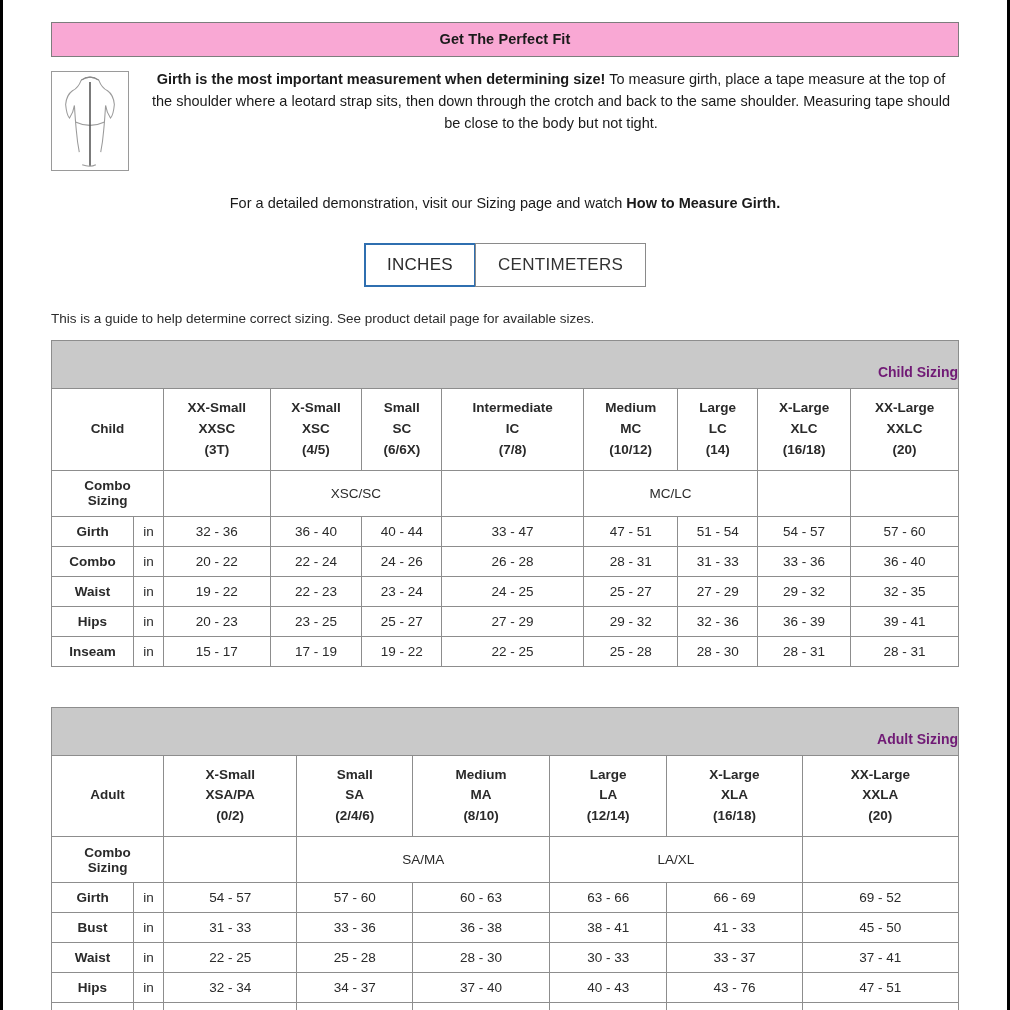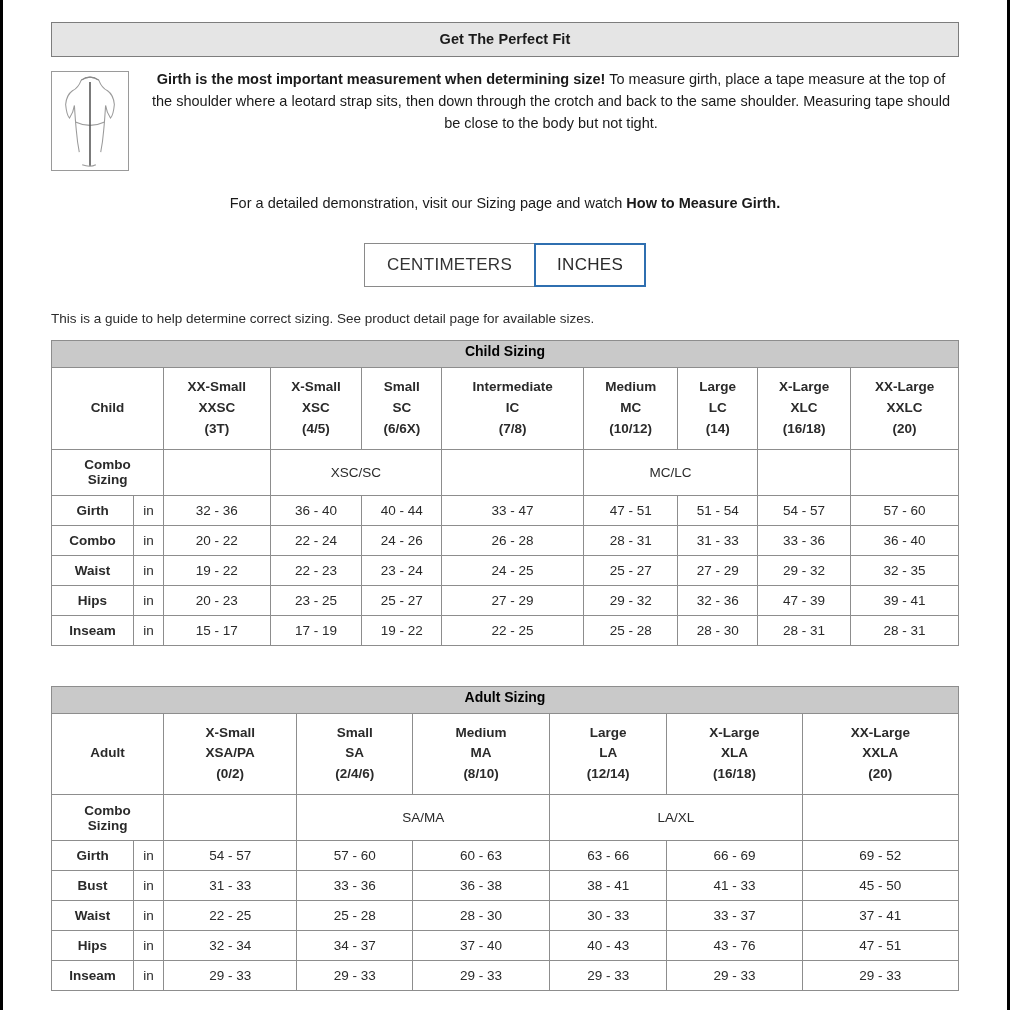--- a/index.html
+++ b/index.html
@@ -16,21 +16,21 @@
     padding: 22px 0 0 0;
     border-left: 3px solid #000;
     border-right: 3px solid #000;
     background: #fff;
     position: relative;
   }
   .inner { padding: 0 48px; }
 
   
   .banner {
-    background: #e5e5e5;
+    background: #f9a8d4;
     border: 1px solid #7d7d7d;
     text-align: center;
     font-weight: bold;
     font-size: 14.5px;
     padding: 8px 0 9px 0;
     letter-spacing: .1px;
   }
 
   
   .intro-wrap {
@@ -106,22 +106,23 @@
     border: 1px solid #8d8d8d;
     text-align: center;
     vertical-align: middle;
     padding: 6px 3px;
     color: #2a2a2a;
   }
   .tbl-title td {
     background: #c9c9c9;
     font-weight: bold;
     font-size: 14px;
-    padding: 2px 0 8px 0;
-    color: #000000;
+    padding: 23px 0 8px 0;
+    color: #701a75;
+    text-align: right;
   }
   .hdr td {
     font-weight: bold;
     font-size: 13.5px;
     line-height: 1.55;
     padding: 9px 3px;
   }
   .rowlabel {
     font-weight: bold;
     font-size: 13.5px;
@@ -155,22 +156,22 @@
       <div class="intro-text">
         <b>Girth is the most important measurement when determining size!</b><span> To measure girth, place a tape measure at the top of the shoulder where a leotard strap sits, then down through the crotch and back to the same shoulder. Measuring tape should be close to the body but not tight.</span>
       </div>
     </div>
 
     <div class="detail-line">
       <span>For a detailed demonstration, visit our Sizing page and watch </span><b>How to Measure Girth.</b>
     </div>
 
     <div class="units">
+      <button class="unit-btn active">INCHES</button>
       <button class="unit-btn">CENTIMETERS</button>
-      <button class="unit-btn active">INCHES</button>
     </div>
 
     <div class="guide-note">This is a guide to help determine correct sizing. See product detail page for available sizes.</div>
 
     <table>
       <tbody>
         <tr class="tbl-title">
           <td colspan="10">Child Sizing</td>
         </tr>
         <tr class="hdr">
@@ -267,21 +268,21 @@
         </tr>
         <tr class="datarow">
           <td class="rowlabel">Hips</td>
           <td class="unitcell">in</td>
           <td>20 - 23</td>
           <td>23 - 25</td>
           <td>25 - 27</td>
           <td>27 - 29</td>
           <td>29 - 32</td>
           <td>32 - 36</td>
-          <td>47 - 39</td>
+          <td>36 - 39</td>
           <td>39 - 41</td>
         </tr>
         <tr class="datarow">
           <td class="rowlabel">Inseam</td>
           <td class="unitcell">in</td>
           <td>15 - 17</td>
           <td>17 - 19</td>
           <td>19 - 22</td>
           <td>22 - 25</td>
           <td>25 - 28</td>

